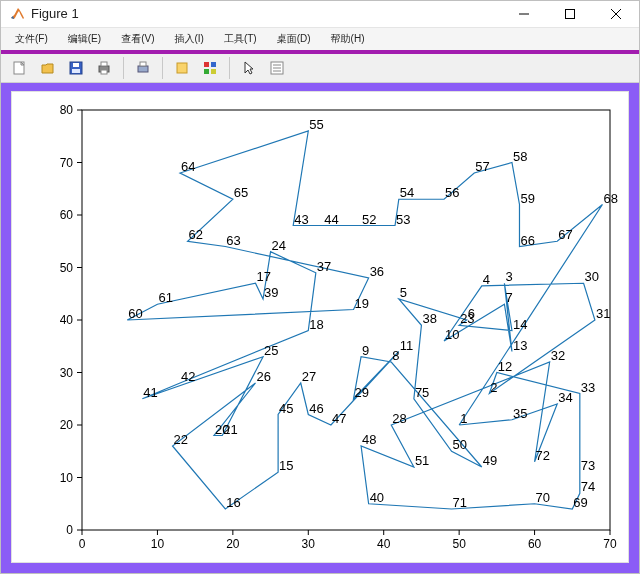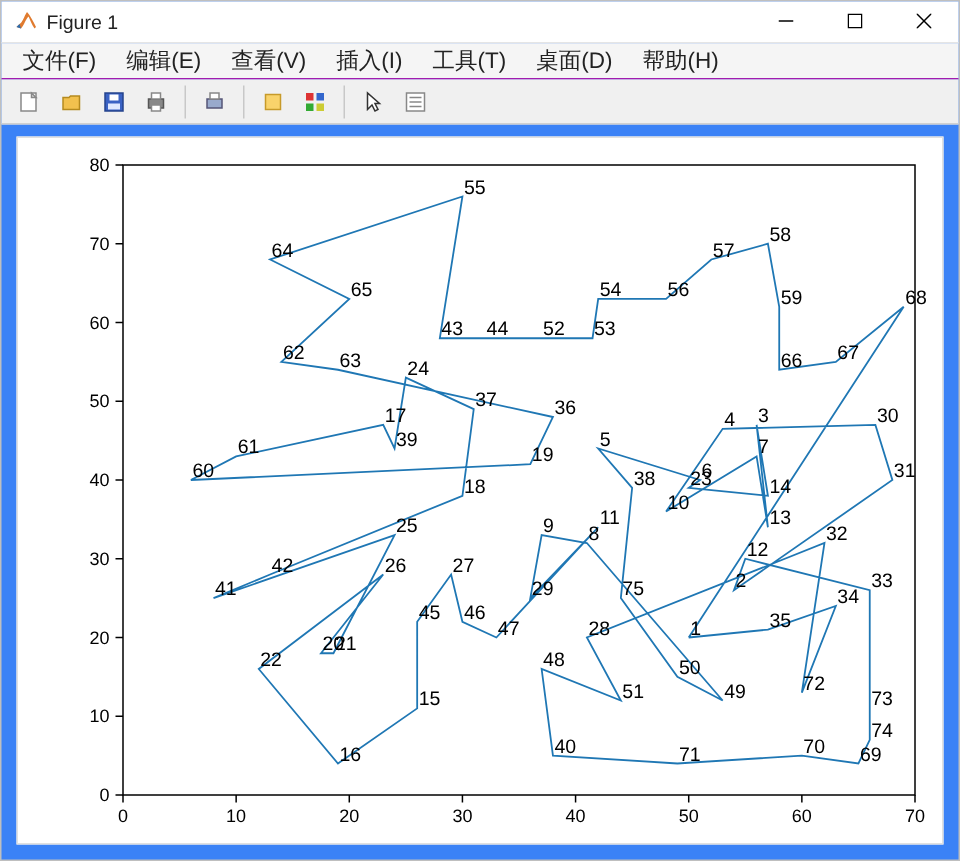--- a/index.html
+++ b/index.html
@@ -1,22 +1,22 @@
 <!DOCTYPE html>
 <html><head>
 <meta charset="utf-8">
 <style>
   html,body{margin:0;padding:0;background:#fff;font-family:"Segoe UI","Microsoft YaHei",Arial,sans-serif;font-size:13px;color:#222;}
-  .window{width:640px;height:574px;border:1px solid #bfbfbf;box-sizing:border-box;display:flex;flex-direction:column;background:#3b82f6;}
+  .window{width:640px;height:574px;border:1px solid #bfbfbf;box-sizing:border-box;display:flex;flex-direction:column;background:#8b5cf6;}
   .titlebar{height:30px;background:#fff;display:flex;align-items:center;padding:0 0 0 8px;border-bottom:1px solid #e5e5e5;}
   .titlebar .app-icon{width:16px;height:16px;margin-right:6px;}
   .titlebar .title{flex:1;}
   .win-btns{display:flex;height:100%;}
   .win-btn{width:46px;display:flex;align-items:center;justify-content:center;font-family:Arial;}
-  .menubar{height:26px;background:#f5f5f5;display:flex;align-items:center;padding:0 4px;border-bottom:1px solid #a21caf;font-size:15px;}
+  .menubar{height:26px;background:#f5f5f5;display:flex;align-items:center;padding:0 4px;border-bottom:4px solid #a21caf;font-size:10px;}
   .menubar .menu-item{padding:2px 10px;}
   .toolbar{height:32px;background:#f0f0f0;display:flex;align-items:center;padding:0 6px;border-bottom:1px solid #d0d0d0;gap:2px;}
   .tool-btn{width:24px;height:24px;display:flex;align-items:center;justify-content:center;border:1px solid transparent;border-radius:2px;}
   .tool-sep{width:1px;height:22px;background:#c8c8c8;margin:0 4px;}
   .canvas-area{flex:1;background:#fff;margin:8px 10px 10px 10px;position:relative;border:1px solid #e0e0e0;}
   svg{display:block;}
   .axis-line{stroke:#000;stroke-width:1;fill:none;}
   .tick{stroke:#000;stroke-width:1;}
   .tick-label{font:12px Arial;fill:#000;}
   .plot-line{stroke:#1f77b4;stroke-width:1.2;fill:none;}

